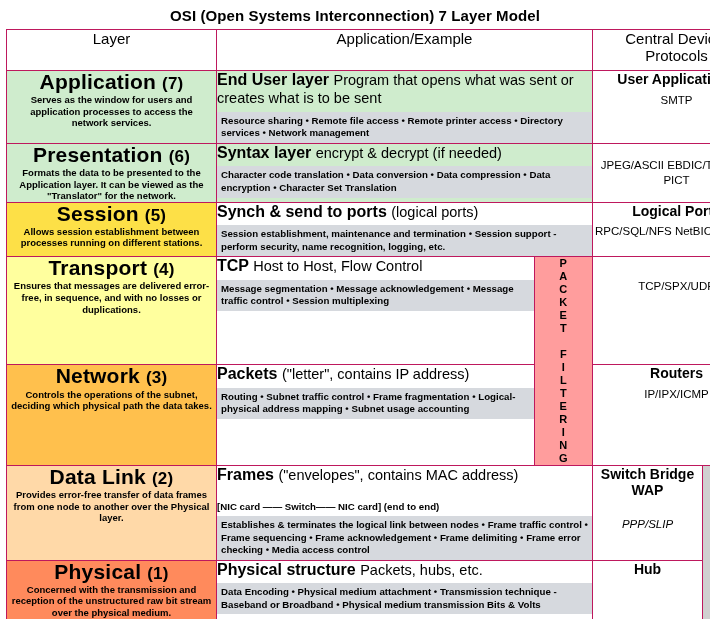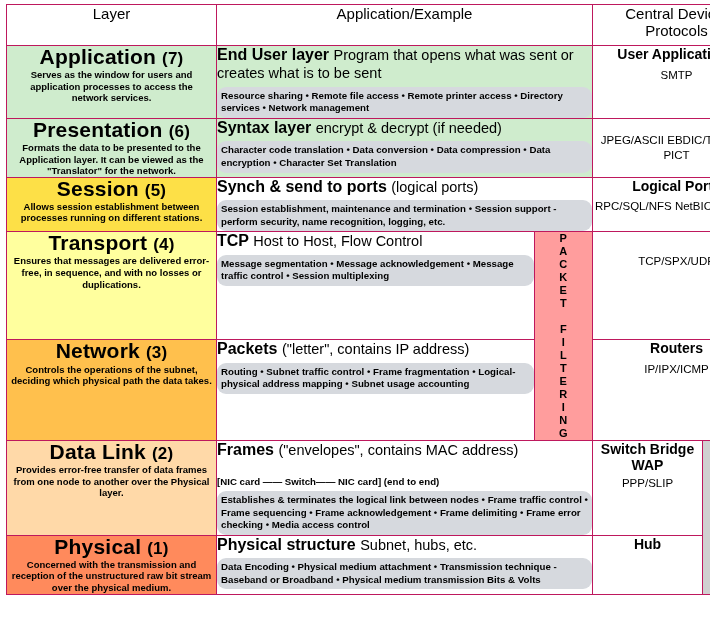--- a/index.html
+++ b/index.html
@@ -84,21 +84,20 @@
   .app-sub{
     font-size:9.7px;
     font-weight:bold;
     line-height:1.3;
     margin-top:4px;
   }
   .band{
     background:#d6d9de;
     padding:3px 4px 3px 4px;
     margin-top:4px;
-    border-radius:9px;
   }
 
   
   .dev-cell{
     text-align:center;
     padding:5px 3px 4px 3px;
     font-size:12px;
     line-height:1.25;
   }
   .dev-bold{
@@ -141,20 +140,21 @@
     vertical-align:middle;
     font-size:11.5px;
     line-height:1.3;
   }
 </style>
 </head>
 <body>
 
 <div class="page">
 
+  <div class="title">OSI (Open Systems Interconnection) 7 Layer Model</div>
 
   <table class="osi">
     <colgroup>
       <col class="c-layer">
         <col class="c-app">
         <col class="c-side">
         <col class="c-dev">
         <col class="c-side">
     </colgroup>
     <thead>
@@ -288,41 +288,41 @@
         <td class="app-cell bg-white" colspan="2">
           <div class="app-head">
             <span>Frames</span>
             <span class="reg">("envelopes", contains MAC address)</span>
           </div>
           <div class="app-sub" style="margin-top:17px;">[NIC card —— Switch—— NIC card]        (end to end)</div>
           <div class="app-sub band" style="margin-top:2px;">Establishes &amp; terminates the logical link between nodes • Frame traffic control • Frame sequencing • Frame acknowledgement • Frame delimiting • Frame error checking • Media access control</div>
         </td>
         <td class="dev-cell bg-white">
           <div class="dev-bold">Switch Bridge WAP</div>
-          <div class="dev-small" style="margin-top:2px;">PPP/SLIP</div>
+          <div class="dev-small" style="margin-top:18px;font-style:italic;">PPP/SLIP</div>
         </td>
         <td class="land" rowspan="2">
           <div>Land</div>
           <div>Based</div>
           <div>Layers</div>
         </td>
       </tr>
 
       <tr>
         <td class="layer-cell bg-phys">
           <div class="layer-name">
             <span>Physical</span>
             <span class="layer-num">(1)</span>
           </div>
           <div class="layer-desc">Concerned with the transmission and reception of the unstructured raw bit stream over the physical medium.</div>
         </td>
         <td class="app-cell bg-white" colspan="2">
           <div class="app-head">
             <span>Physical structure</span>
-            <span class="reg">Subnet, hubs, etc.</span>
+            <span class="reg">Packets, hubs, etc.</span>
           </div>
           <div class="app-sub band">Data Encoding • Physical medium attachment • Transmission technique - Baseband or Broadband • Physical medium transmission Bits &amp; Volts</div>
         </td>
         <td class="dev-cell bg-white">
           <div class="dev-bold">Hub</div>
         </td>
       </tr>
 
     </tbody>
   </table>

